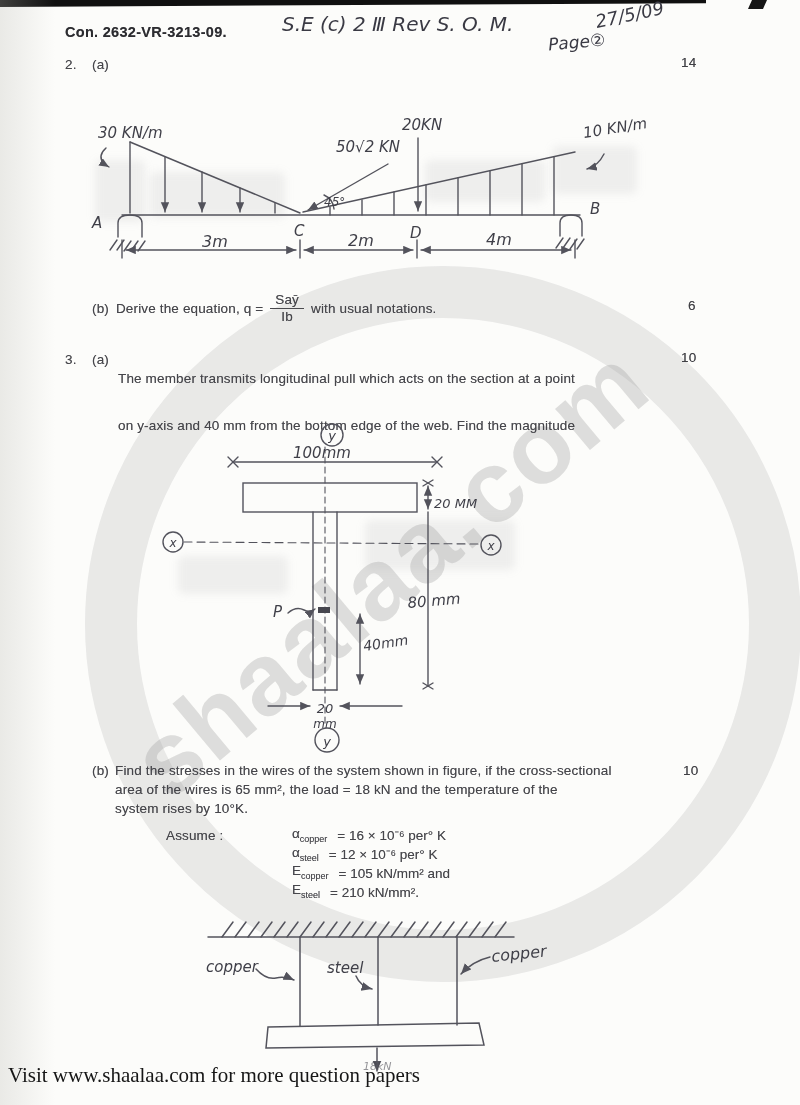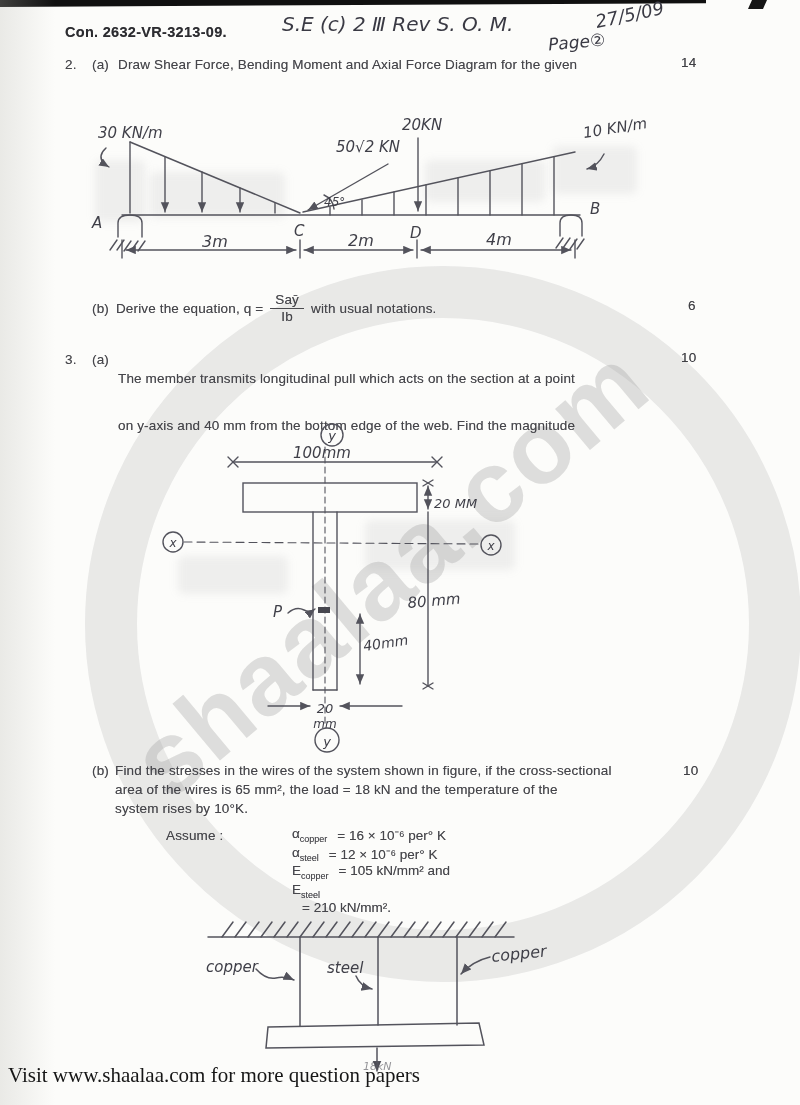--- a/index.html
+++ b/index.html
@@ -27,21 +27,21 @@
   .hw{position:absolute;font-family:"DejaVu Sans",sans-serif;font-style:italic;color:#3a3a44;white-space:nowrap;}
   
   svg{position:absolute;overflow:visible;}
   svg text{font-family:"DejaVu Sans",sans-serif;font-style:italic;fill:#3f3f48;}
   
   .q2b{position:absolute;display:flex;align-items:center;gap:7px;}
   .frac{display:inline-block;text-align:center;line-height:1.05;}
   .frac .num{display:block;border-bottom:1.3px solid #4a4a4e;padding:0 5px 1px;}
   .frac .den{display:block;padding-top:1px;}
   
-  .assume-row{position:absolute;left:292px;display:flex;align-items:flex-start;font-size:13.5px;color:#46464b;
+  .assume-row{position:absolute;left:292px;display:flex;align-items:flex-end;font-size:13.5px;color:#46464b;
               text-shadow:0 0 0.5px rgba(70,70,75,0.55);}
   .assume-row sub{font-size:9px;}
   .assume-row .aval{margin-left:10px;white-space:nowrap;}
   .footer{position:absolute;left:8px;top:1063px;font-size:21px;color:#161616;font-family:Liberation Serif, serif;}
 </style>
 </head>
 <body>
 
 <div id="page">
 
@@ -58,21 +58,20 @@
   <div class="wm-ring"></div>
   <div class="wm-text">shaalaa.com</div>
 
   <div class="pt code" style="left:65px;top:24px;">Con. 2632-VR-3213-09.</div>
   <div class="hw" style="left:282px;top:12px;font-size:20px;">S.E (c) 2  Ⅲ Rev   S. O. M.</div>
   <div class="hw" style="left:595px;top:4px;font-size:18px;transform:rotate(-12deg);">27/5/09</div>
   <div class="hw" style="left:548px;top:32px;font-size:17px;transform:rotate(-5deg);">Page②</div>
 
   <div class="pt" style="left:65px;top:57px;">2.</div>
   <div class="pt" style="left:92px;top:57px;">(a)</div>
-  <div class="pt" style="left:118px;top:57px;">Draw Shear Force, Bending Moment and Axial Force Diagram for the given</div>
   <div class="pt marks" style="left:681px;top:55px;">14</div>
 
   <svg style="left:90px;top:112px;" width="560" height="152" viewBox="0 0 560 152">
     <defs>
       <marker id="ab" markerWidth="9" markerHeight="8" refX="7" refY="3" orient="auto-start-reverse">
         <path d="M0,0 L7,3 L0,6 Z" fill="#53535c"></path>
       </marker>
     </defs>
     <g stroke="#53535c" stroke-width="1.4" fill="none" stroke-linecap="round">
       <line x1="32" y1="103" x2="490" y2="103"></line>
@@ -217,21 +216,21 @@
     <span class="aval">=  16 × 10⁻⁶ per° K</span>
   </div>
   <div class="assume-row" style="top:845px;">
     <span class="asym"><span>α</span><sub>steel</sub></span>
     <span class="aval">=  12 × 10⁻⁶ per° K</span>
   </div>
   <div class="assume-row" style="top:863px;">
     <span class="asym"><span>E</span><sub>copper</sub></span>
     <span class="aval">=  105 kN/mm² and</span>
   </div>
-  <div class="assume-row" style="top:882px;flex-direction:column;">
+  <div class="assume-row" style="top:882px;">
     <span class="asym"><span>E</span><sub>steel</sub></span>
     <span class="aval">=  210 kN/mm².</span>
   </div>
 
   <svg style="left:170px;top:915px;" width="420" height="168" viewBox="0 0 420 168">
     <defs>
       <marker id="aw" markerWidth="9" markerHeight="8" refX="7" refY="3" orient="auto-start-reverse">
         <path d="M0,0 L7,3 L0,6 Z" fill="#53535c"></path>
       </marker>
     </defs>

